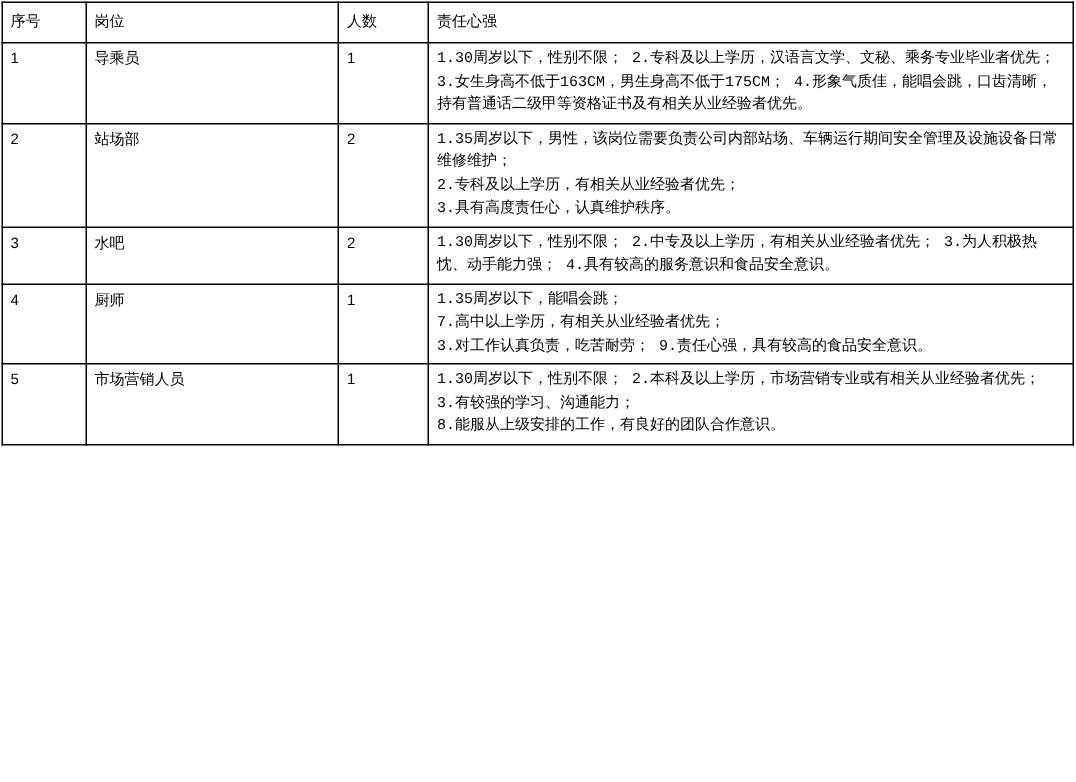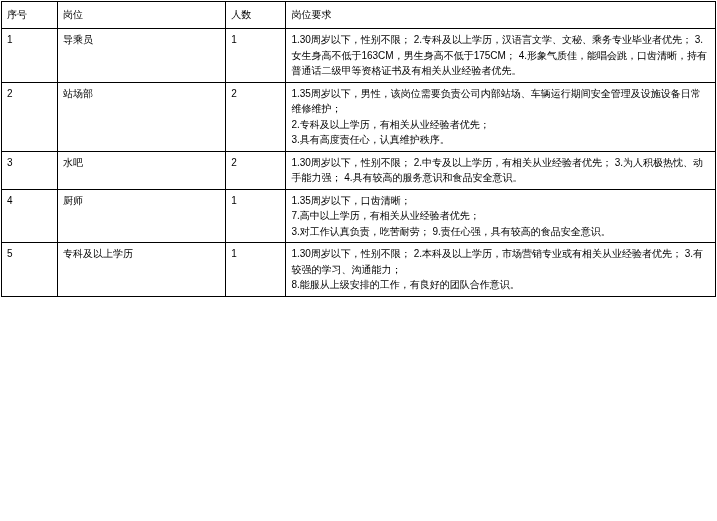--- a/index.html
+++ b/index.html
@@ -47,20 +47,21 @@
     vertical-align: middle;
   }
   td.seq-cell, td.post-cell, td.num-cell {
     vertical-align: middle;
   }
   td.seq-cell { padding-left: 5px; }
   td.post-cell { padding-left: 12px; }
   td.num-cell { padding-left: 10px; }
   td.req-cell {
     vertical-align: top;
+    font-family: Liberation Mono, monospace;
   }
   .req-line {
     display: block;
     white-space: normal;
     word-break: break-all;
   }
   .hdr-seq { padding-left: 5px; }
   .hdr-post { padding-left: 12px; }
   .hdr-num { padding-left: 10px; margin-top: 32px; }
   .hdr-req { padding-left: 6px; }
@@ -74,21 +75,21 @@
       <col class="c-seq">
       <col class="c-post">
       <col class="c-num">
       <col class="c-req">
     </colgroup>
     <thead>
       <tr>
         <td class="hdr-seq">序号</td>
         <td class="hdr-post">岗位</td>
         <td class="hdr-num">人数</td>
-        <td class="hdr-req">岗位要求</td>
+        <td class="hdr-req">责任心强</td>
       </tr>
     </thead>
     <tbody>
       <tr>
         <td class="seq-cell">1</td>
         <td class="post-cell">导乘员</td>
         <td class="num-cell">1</td>
         <td class="req-cell">
           <span class="req-line">1.30周岁以下，性别不限；  2.专科及以上学历，汉语言文学、文秘、乘务专业毕业者优先；  3.女生身高不低于163CM，男生身高不低于175CM；  4.形象气质佳，能唱会跳，口齿清晰，持有普通话二级甲等资格证书及有相关从业经验者优先。</span>
         </td>
@@ -109,28 +110,28 @@
         <td class="num-cell">2</td>
         <td class="req-cell">
           <span class="req-line">1.30周岁以下，性别不限；  2.中专及以上学历，有相关从业经验者优先；  3.为人积极热忱、动手能力强；  4.具有较高的服务意识和食品安全意识。</span>
         </td>
       </tr>
       <tr>
         <td class="seq-cell">4</td>
         <td class="post-cell">厨师</td>
         <td class="num-cell">1</td>
         <td class="req-cell">
-          <span class="req-line">1.35周岁以下，口齿清晰；</span>
+          <span class="req-line">1.35周岁以下，能唱会跳；</span>
           <span class="req-line">7.高中以上学历，有相关从业经验者优先；</span>
           <span class="req-line">3.对工作认真负责，吃苦耐劳；  9.责任心强，具有较高的食品安全意识。</span>
         </td>
       </tr>
       <tr>
         <td class="seq-cell">5</td>
-        <td class="post-cell">专科及以上学历</td>
+        <td class="post-cell">市场营销人员</td>
         <td class="num-cell">1</td>
         <td class="req-cell">
           <span class="req-line">1.30周岁以下，性别不限；  2.本科及以上学历，市场营销专业或有相关从业经验者优先；  3.有较强的学习、沟通能力；</span>
           <span class="req-line">8.能服从上级安排的工作，有良好的团队合作意识。</span>
         </td>
       </tr>
     </tbody>
   </table>
 </div>
 

